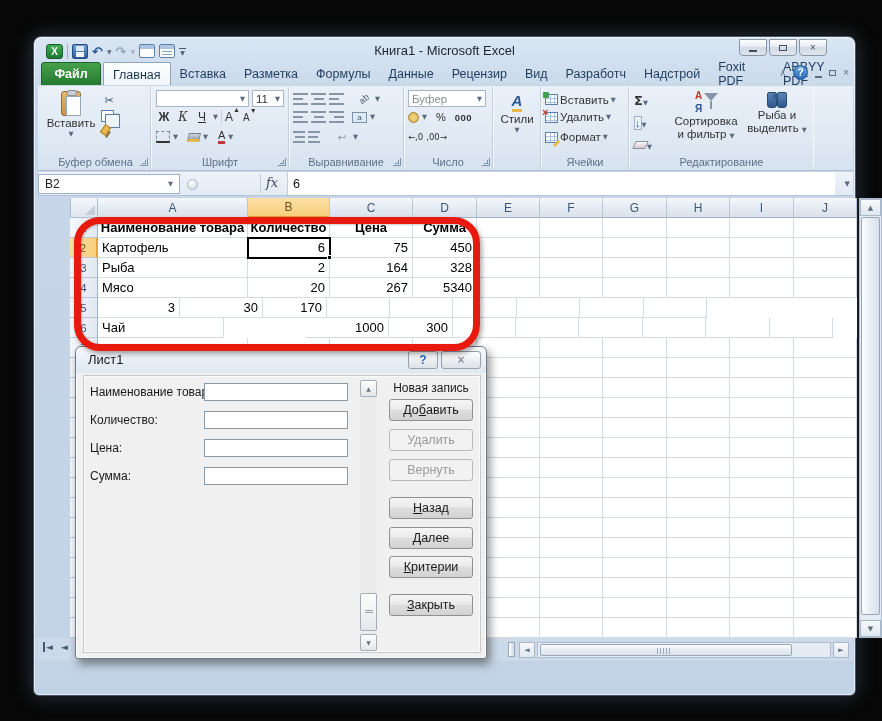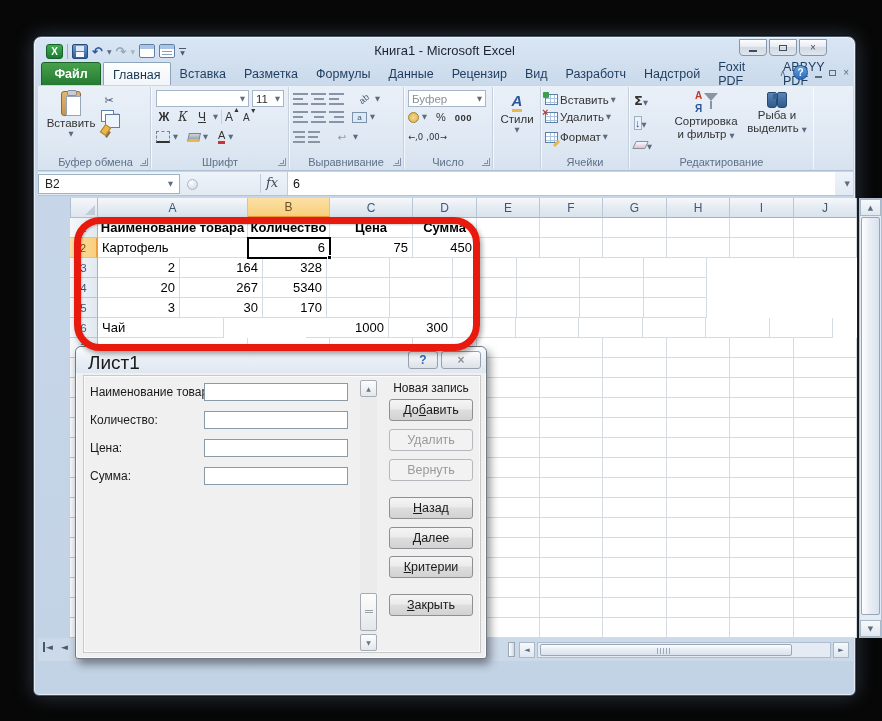--- a/index.html
+++ b/index.html
@@ -213,21 +213,21 @@
   .resize-grip{position:absolute;right:2px;bottom:2px;width:15px;height:15px;
     background-image:radial-gradient(#96a7ba 1.1px,transparent 1.3px);background-size:5px 5px;
     clip-path:polygon(100% 0,100% 100%,0 100%);}
 
   
   .dialog{position:absolute;left:75px;top:346px;width:412px;height:313px;background:#f0f0f0;
     border:1px solid #707a87;border-radius:6px 6px 3px 3px;z-index:50;
     box-shadow:3px 5px 10px rgba(0,0,0,.45),inset 0 0 0 1px rgba(255,255,255,.8);}
   .dlg-title{position:absolute;left:0;top:0;right:0;height:26px;border-radius:6px 6px 0 0;
     background:linear-gradient(#fafcfe,#e9eff6 50%,#dfe7f0);}
-  .dlg-title-text{position:absolute;left:12px;top:5px;font-size:19px;color:#1a1a1a;}
+  .dlg-title-text{position:absolute;left:12px;top:5px;font-size:13px;color:#1a1a1a;}
   .dlg-tbtn{position:absolute;top:4px;height:18px;border:1px solid #98a0aa;border-radius:3px;
     background:linear-gradient(#fefefe,#eceff3 50%,#dde2e8);display:flex;align-items:center;justify-content:center;}
   .dlg-help{left:332px;width:30px;color:#2d6ab8;font-size:12px;font-weight:bold;}
   .dlg-close{left:365px;width:40px;color:#8a919b;font-size:12px;font-weight:bold;}
   .dlg-panel{position:absolute;left:7px;top:28px;width:398px;height:278px;border:1px solid #c9c9c9;
     box-shadow:inset 0 0 0 1px #fafafa;}
   .dlg-label{position:absolute;font-size:12px;color:#1a1a1a;}
   .dlg-input{position:absolute;width:144px;height:18px;background:#fff;border:1px solid #8b9aa7;
     font-size:12px;color:#111;padding:0 3px;font-family:"Liberation Sans",sans-serif;outline:none;}
   .dlg-scroll{position:absolute;left:284px;top:33px;width:17px;height:271px;background:#ebebeb;}
@@ -529,31 +529,33 @@
           <div class="gcell tr" style="width: 83px;">75</div>
           <div class="gcell tr" style="width: 64px;">450</div>
           <div class="gcell" style="width: 63px;"></div>
           <div class="gcell" style="width: 63px;"></div>
           <div class="gcell" style="width: 64px;"></div>
           <div class="gcell" style="width: 63px;"></div>
           <div class="gcell" style="width: 64px;"></div>
           <div class="gcell" style="width: 63px;"></div>
         </div>
         <div class="grow">
+          <div class="gcell tl" style="width: 150px;">Рыба</div>
           <div class="gcell tr" style="width: 82px;">2</div>
           <div class="gcell tr" style="width: 83px;">164</div>
           <div class="gcell tr" style="width: 64px;">328</div>
           <div class="gcell" style="width: 63px;"></div>
           <div class="gcell" style="width: 63px;"></div>
           <div class="gcell" style="width: 64px;"></div>
           <div class="gcell" style="width: 63px;"></div>
           <div class="gcell" style="width: 64px;"></div>
           <div class="gcell" style="width: 63px;"></div>
         </div>
         <div class="grow">
+          <div class="gcell tl" style="width: 150px;">Мясо</div>
           <div class="gcell tr" style="width: 82px;">20</div>
           <div class="gcell tr" style="width: 83px;">267</div>
           <div class="gcell tr" style="width: 64px;">5340</div>
           <div class="gcell" style="width: 63px;"></div>
           <div class="gcell" style="width: 63px;"></div>
           <div class="gcell" style="width: 64px;"></div>
           <div class="gcell" style="width: 63px;"></div>
           <div class="gcell" style="width: 64px;"></div>
           <div class="gcell" style="width: 63px;"></div>
         </div>

